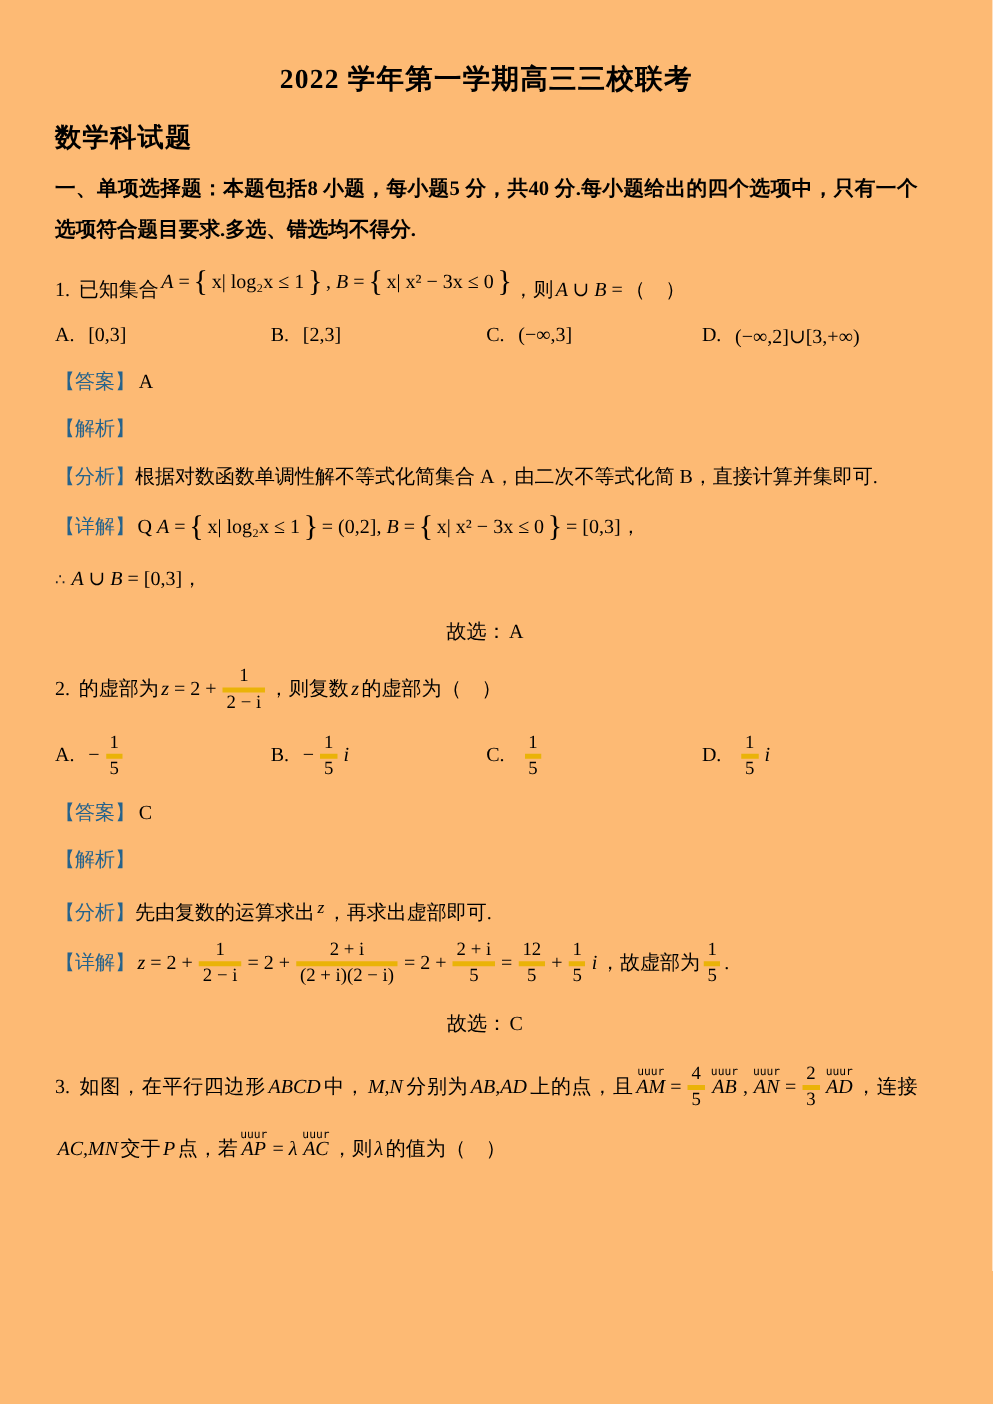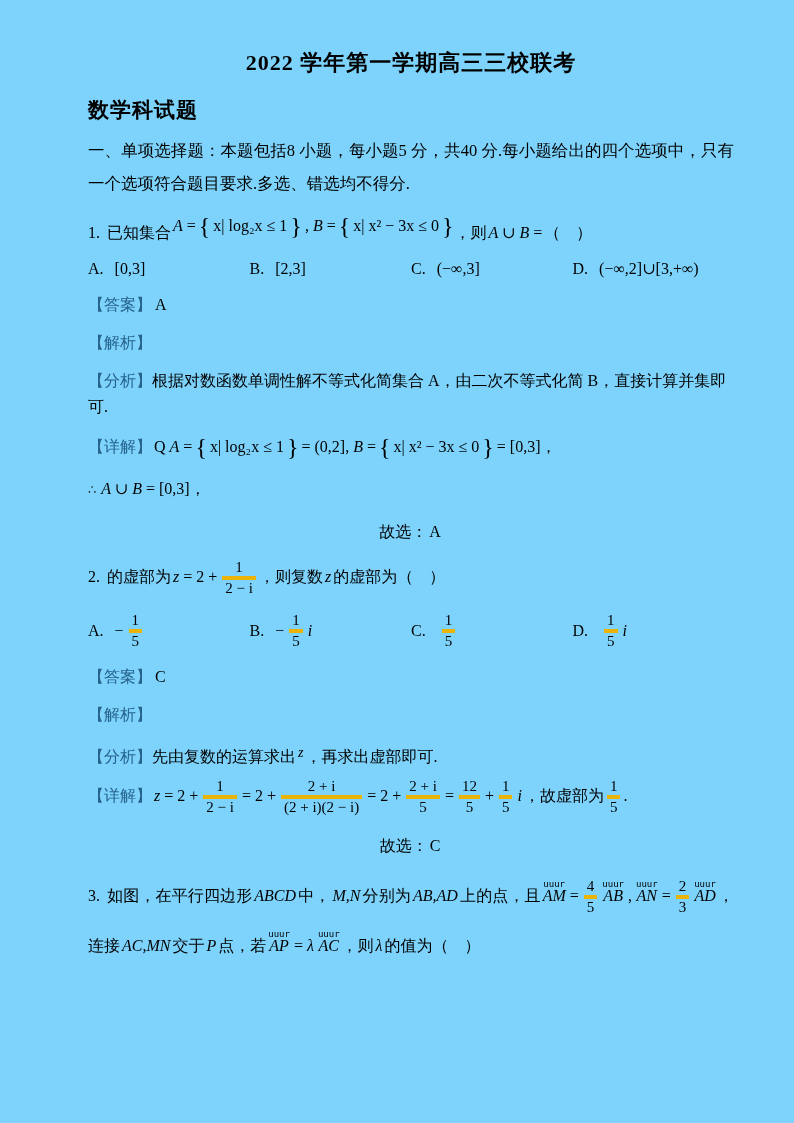--- a/index.html
+++ b/index.html
@@ -1,24 +1,24 @@
 <!DOCTYPE html>
 <html><head>
 <meta charset="utf-8">
 <style>
   html,body{margin:0;padding:0;background:#ffffff;}
   .page{
-    position:relative;width:794px;height:1123px;background:#7dd3fc;box-sizing:border-box;
-    padding:48px 60px 0 88px;overflow:hidden;color:#000;
+    position:relative;width:794px;height:1123px;background:#fdba74;box-sizing:border-box;
+    padding:48px 60px 0 44px;overflow:hidden;color:#000;
     font-family:"Liberation Serif","DejaVu Serif",serif;font-size:16px;
   }
   .title{font-size:22px;line-height:30px;font-weight:bold;text-align:center;letter-spacing:1px;}
   .subtitle{font-size:21px;line-height:28px;font-weight:bold;text-align:left;margin-top:18px;letter-spacing:1px;}
   .date{font-size:16px;line-height:22px;text-align:center;margin-top:12px;}
-  .intro{font-size:16.5px;font-weight:normal;line-height:33px;margin:10px 0 0 0;text-align:justify;}
+  .intro{font-size:16.5px;font-weight:bold;line-height:33px;margin:10px 0 0 0;text-align:justify;}
   .row{line-height:26px;}
   .q1row{margin-top:10px;line-height:32px;}
   .optrow{margin-top:10px;display:flex;align-items:center;}
   .optcell{flex:0 0 25%;display:flex;align-items:center;}
   .ansrow{margin-top:14px;}
   .jiexirow{margin-top:12px;}
   .fenxirow{margin-top:12px;}
   .xjrow{margin-top:10px;line-height:34px;}
   .conclrow{margin-top:12px;}
   .chooserow{margin-top:16px;text-align:center;}

